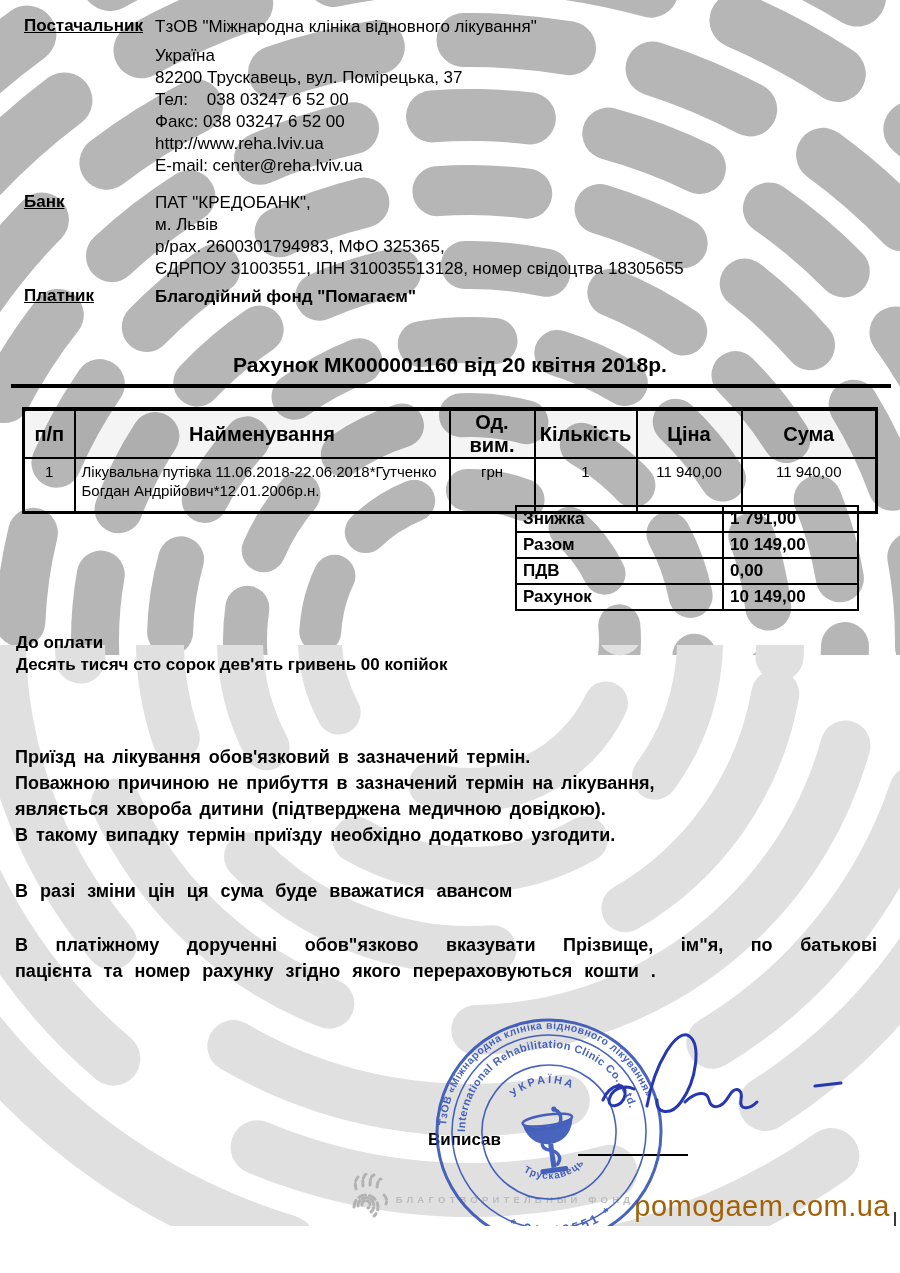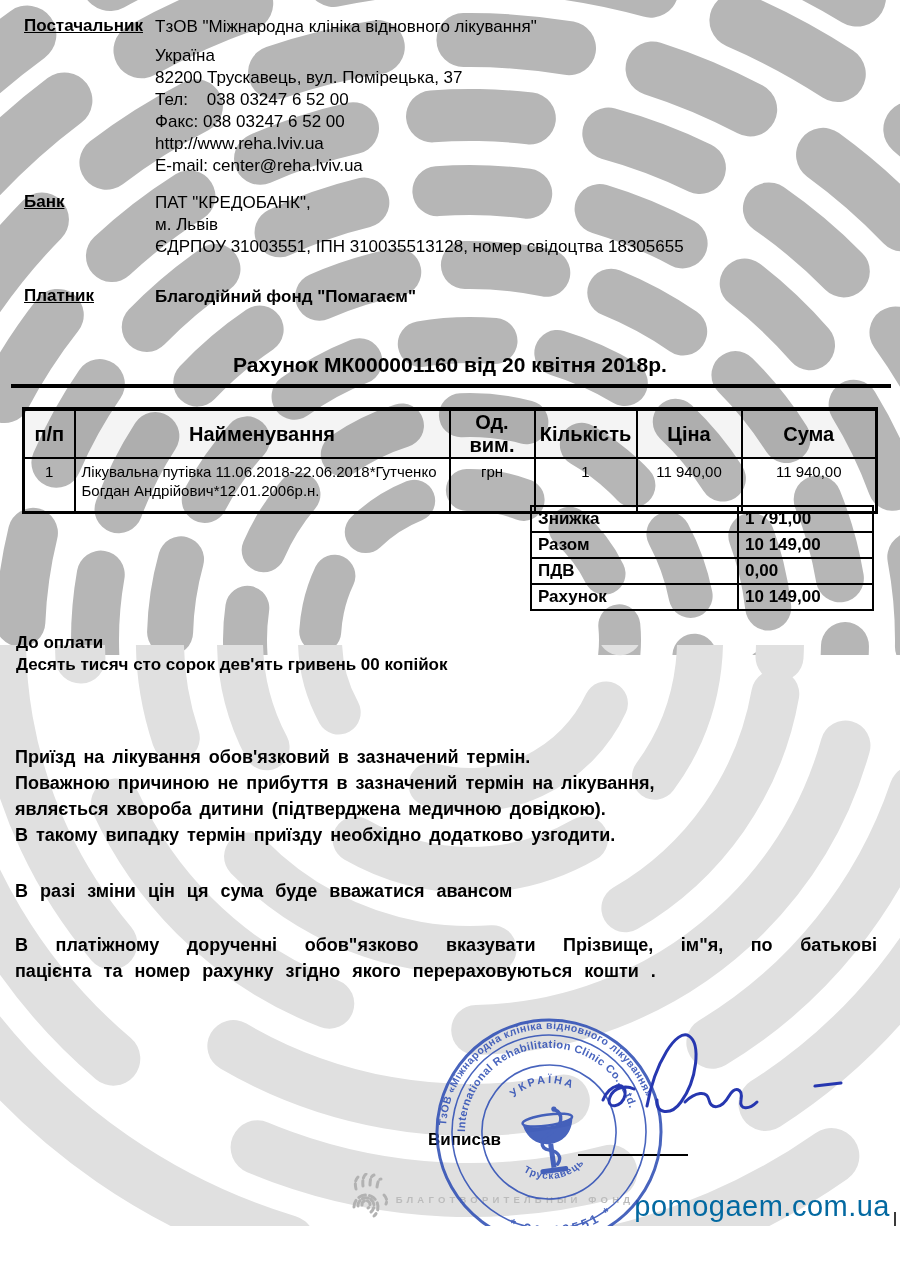--- a/index.html
+++ b/index.html
@@ -24,21 +24,21 @@
   
   table.items{position:absolute;top:407px;left:22px;width:853px;border-collapse:collapse;table-layout:fixed;}
   table.items th{border:2px solid #000;border-top:4px solid #000;font-size:20px;font-weight:bold;
                  height:42px;background:rgba(0,0,0,0.045);padding:0 4px;}
   table.items td{border:2px solid #000;border-bottom:3px solid #000;font-size:15px;vertical-align:top;
                  height:46px;padding:3px 6px;line-height:19px;}
   table.items td.c{text-align:center;}
   table.items th:first-child, table.items td:first-child{border-left:3px solid #000;}
   table.items th:last-child, table.items td:last-child{border-right:3px solid #000;}
 
-  table.summary{position:absolute;top:505px;left:530px;width:342px;border-collapse:collapse;table-layout:fixed;border-radius:12px;}
+  table.summary{position:absolute;top:505px;left:515px;width:342px;border-collapse:collapse;table-layout:fixed;border-radius:12px;}
   table.summary td{border:2px solid #000;font-size:17px;font-weight:bold;height:22px;padding:1px 6px;}
   table.summary td.v{text-align:left;}
 
   .due{position:absolute;left:16px;top:632px;font-size:17px;font-weight:bold;line-height:22px;}
 
   .para{position:absolute;left:15px;width:862px;font-size:18px;font-weight:bold;line-height:26px;}
   .para.sp1{word-spacing:3px;}
   .para.sp2{word-spacing:7px;}
   .jline{text-align:justify;text-align-last:justify;}
 
@@ -47,21 +47,21 @@
 
   .stamp{position:absolute;left:429px;top:1012px;width:240px;height:240px;opacity:0.88;transform:rotate(-8deg);}
   .stamp text{fill:#2f4fb5;}
   .signature{position:absolute;left:585px;top:1022px;width:290px;height:140px;}
 
   .scan-edge{position:absolute;right:4px;top:1212px;width:2px;height:61px;background:#3a3a3a;}
 
   .footer{position:absolute;right:10px;bottom:7px;display:flex;align-items:flex-end;gap:6px;z-index:1;}
   .footer-text{display:flex;flex-direction:row;align-items:flex-start;}
   .fund-label{font-size:9.5px;letter-spacing:4.2px;color:#bcbcbc;font-weight:bold;margin-bottom:1px;}
-  .site{font-size:29px;color:#0369a1;line-height:0.85;letter-spacing:0.5px;}
+  .site{font-size:29px;color:#a16207;line-height:0.85;letter-spacing:0.5px;}
 </style>
 </head>
 <body>
 
 <div class="page">
 
   <svg class="layer watermark" width="900" height="1273" viewBox="0 0 900 1273" aria-hidden="true">
     <defs>
       <clipPath id="wmTop">
           <rect x="0" y="0" width="900" height="655"></rect>
@@ -105,20 +105,21 @@
         <div class="pre">http://www.reha.lviv.ua</div>
         <div class="pre">E-mail: center@reha.lviv.ua</div>
       </div>
     </div>
 
     <div class="hdr-block" style="top:192px;">
       <div class="hdr-label">Банк</div>
       <div class="hdr-lines">
         <div>ПАТ "КРЕДОБАНК",</div>
         <div>м. Львів</div>
+        <div>р/рах. 2600301794983, МФО 325365,</div>
         <div>ЄДРПОУ 31003551, ІПН 310035513128, номер свідоцтва 18305655</div>
       </div>
     </div>
 
     <div class="hdr-block" style="top:286px;">
       <div class="hdr-label">Платник</div>
       <div class="hdr-lines">
         <div class="payer-name">Благодійний фонд "Помагаєм"</div>
       </div>
     </div>

